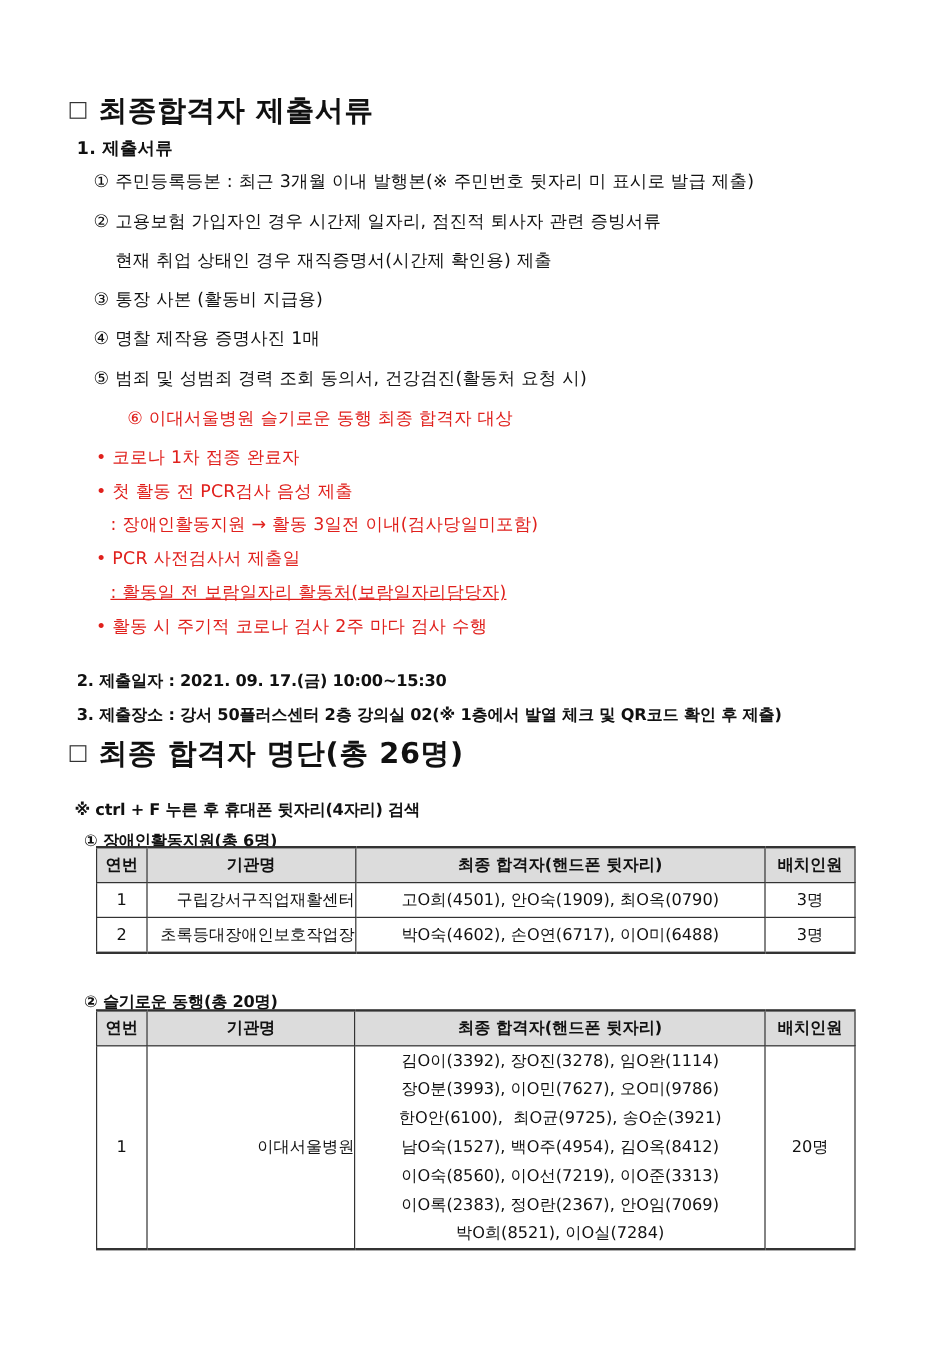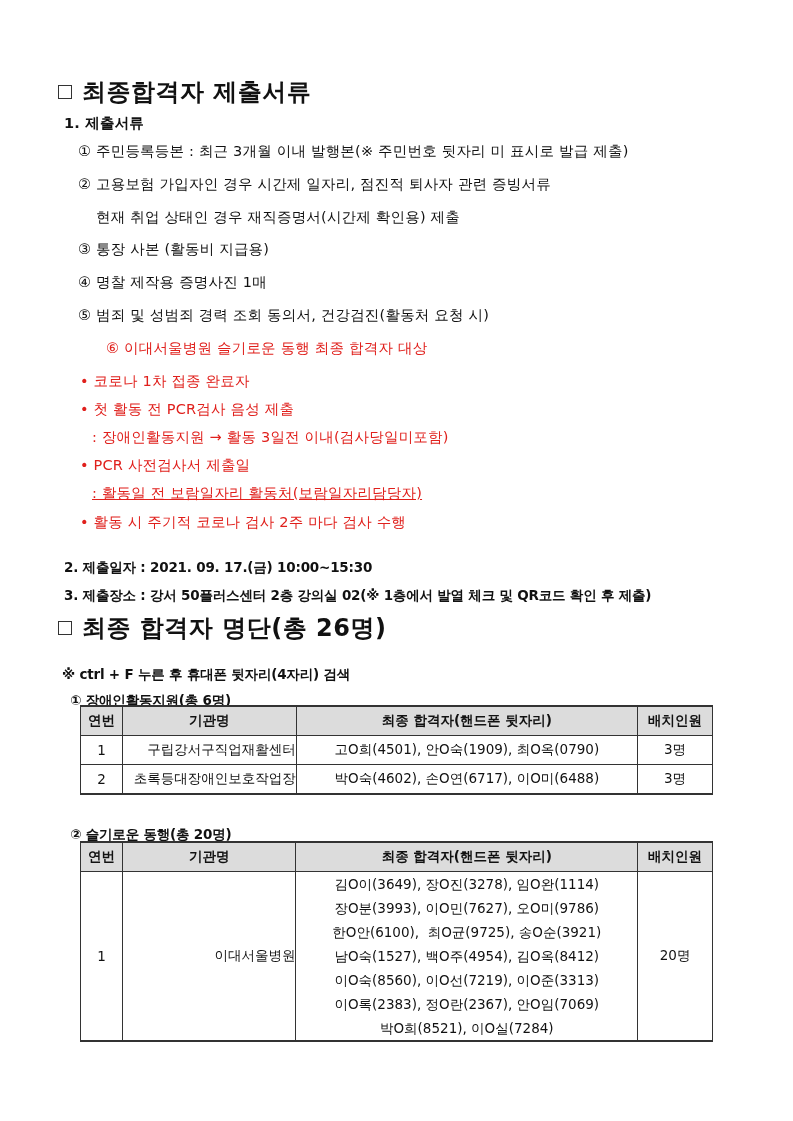--- a/index.html
+++ b/index.html
@@ -100,21 +100,21 @@
         <tr class="top">
       <th>연번</th>
       <th>기관명</th>
       <th>최종 합격자(핸드폰 뒷자리)</th>
       <th>배치인원</th>
     </tr>
     <tr class="last">
       <td style="height:158px;">1</td>
       <td class="left">이대서울병원</td>
       <td class="names">
-        <div>김O이(3649), 장O진(3278), 임O완(1114)</div>
+        <div>김O이(3392), 장O진(3278), 임O완(1114)</div>
         <div>장O분(3993), 이O민(7627), 오O미(9786)</div>
         <div style="white-space:pre;text-align:center;">한O안(6100),  최O균(9725), 송O순(3921)</div>
         <div>남O숙(1527), 백O주(4954), 김O옥(8412)</div>
         <div>이O숙(8560), 이O선(7219), 이O준(3313)</div>
         <div>이O록(2383), 정O란(2367), 안O임(7069)</div>
         <div>박O희(8521), 이O실(7284)</div>
       </td>
       <td>20명</td>
     </tr>
   </tbody>

